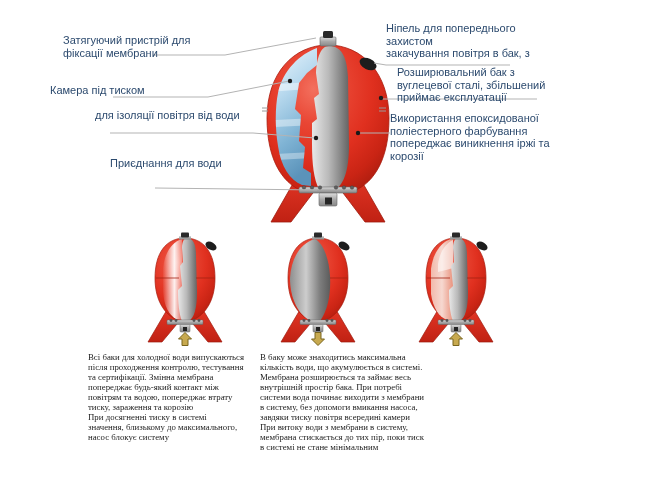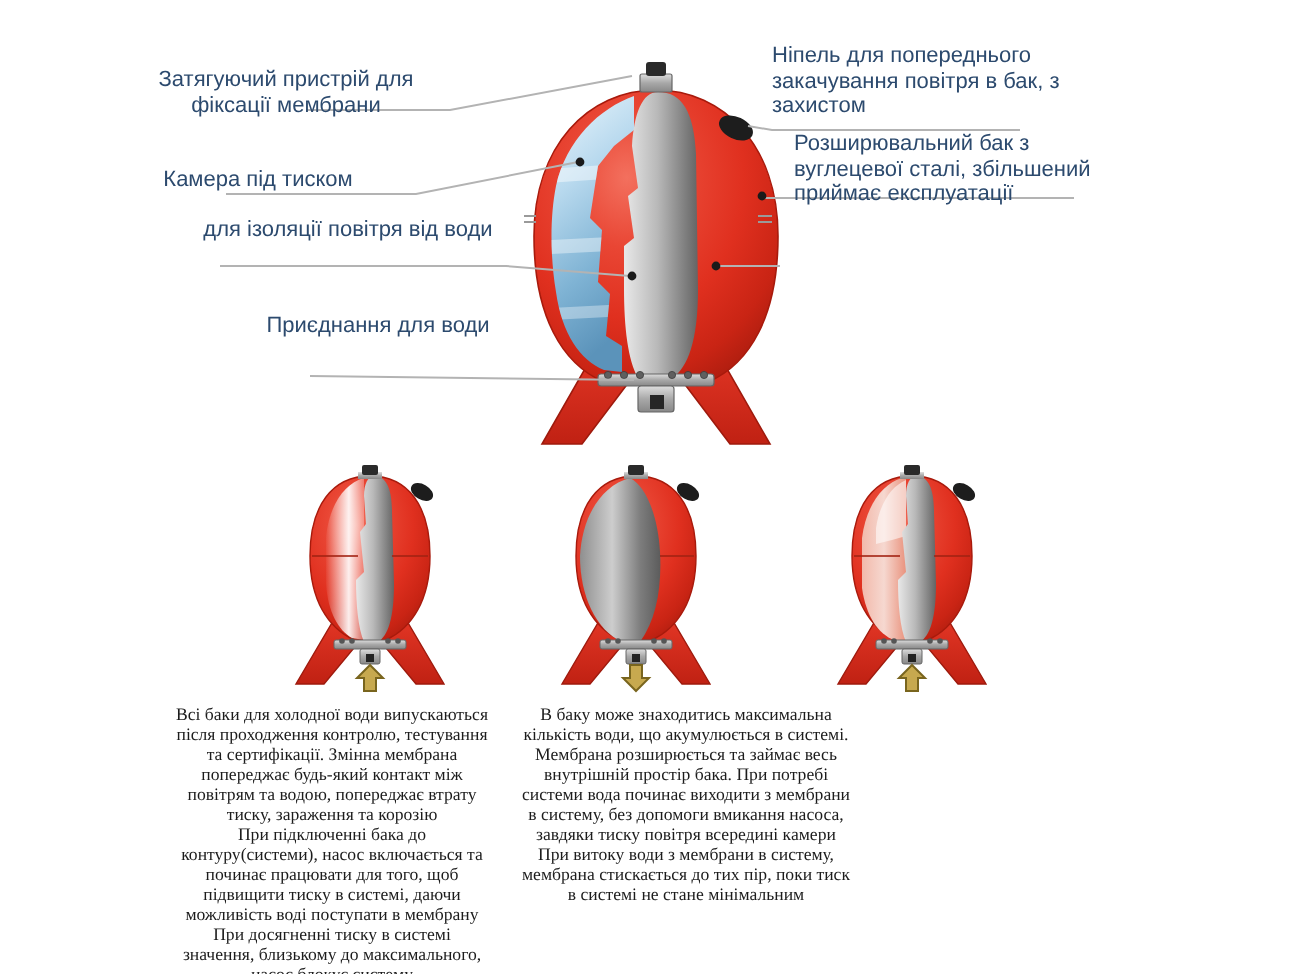--- a/index.html
+++ b/index.html
@@ -2,25 +2,25 @@
 <html><head>
 <meta charset="utf-8">
 <style>
   html,body{margin:0;padding:0;background:#ffffff;}
   .page{position:relative;width:650px;height:487px;background:#ffffff;overflow:hidden;
         font-family:"Liberation Sans",sans-serif;}
   svg{display:block;}
   .overlay{position:absolute;left:0;top:0;pointer-events:none;}
   .fig{position:absolute;}
   .lbl{position:absolute;color:#2c4a6e;font-size:11px;line-height:12.5px;}
-  .lbl.left{text-align:center;}
+  .lbl.left{text-align:left;}
   .lbl.right{text-align:left;}
   .col{position:absolute;top:352px;font-family:"Liberation Serif",serif;
        font-size:8.8px;line-height:10px;color:#1c1c1c;}
-  .col p{margin:0;padding:0;text-align:center;}
+  .col p{margin:0;padding:0;}
 </style>
 </head>
 <body>
 
 <div class="page">
 
   <svg class="fig" style="left:255px;top:25px" width="150" height="200" viewBox="0 0 150 200">
     <defs>
       <radialGradient id="redBody" cx="38%" cy="30%" r="80%">
         <stop offset="0" stop-color="#f3705e"></stop>
@@ -136,27 +136,33 @@
   </div>
   <div class="lbl left" style="left:95px;top:109px;width:158px">
     <div>для ізоляції повітря від води</div>
   </div>
   <div class="lbl left" style="left:110px;top:157px;width:158px">
     <div>Приєднання для води</div>
   </div>
 
   <div class="lbl right" style="left:386px;top:22px;width:150px">
     <div>Ніпель для попереднього</div>
+    <div>захистом</div>
     <div>закачування повітря в бак, з</div>
-    <div>захистом</div>
   </div>
   <div class="lbl right" style="left:397px;top:66px;width:150px">
     <div>Розширювальний бак з</div>
     <div>вуглецевої сталі, збільшений</div>
     <div>приймає експлуатації</div>
+  </div>
+  <div class="lbl right" style="left:390px;top:112px;width:168px">
+    <div>Використання епоксидованої</div>
+    <div>поліестерного фарбування</div>
+    <div>попереджає виникнення іржі та</div>
+    <div>корозії</div>
   </div>
 
   <svg class="fig" style="left:130px;top:232px" width="110" height="118" viewBox="0 0 110 118">
     <polygon points="38,76 52,86 32,110 18,110" fill="url(#legGrad)" stroke="#9e1a0d" stroke-width="0.7"></polygon>
     <polygon points="72,76 58,86 78,110 92,110" fill="url(#legGrad)" stroke="#9e1a0d" stroke-width="0.7"></polygon>
     <path d="M55,6 C74,6 85,21 85,46 C85,68 76,82 63,88 L47,88 C34,82 25,68 25,46 C25,21 36,6 55,6 Z" fill="url(#redBody)" stroke="#a81a0c" stroke-width="0.7"></path>
     <path d="M52,7 C42,10 35,20 33,36 L33,60 C34,74 39,83 46,87 L52,88 Z" fill="url(#shineGrad)"></path>
     <path d="M57,6 C63,6 66,12 66,24 L67,60 C67,77 64,86 59,89 L52,89 C49,82 48,70 48,58 L52,54 L50,34 L53,30 L52,16 C52,10 54,6 57,6 Z" fill="url(#grayGrad)"></path>
     <line x1="26" y1="46" x2="49" y2="46" stroke="#a32313" stroke-width="1" opacity="0.8"></line>
     <line x1="66" y1="46" x2="84" y2="46" stroke="#a32313" stroke-width="1" opacity="0.8"></line>
@@ -215,21 +221,20 @@
       <circle cx="64" cy="88.5" r="1.4"></circle>
         <circle cx="69" cy="88.5" r="1.4"></circle>
     </g>
     <rect x="50" y="92.5" width="10" height="7.5" rx="1" fill="url(#metalGrad)" stroke="#666" stroke-width="0.5"></rect>
     <rect x="53" y="95" width="4" height="4" fill="#222"></rect>
     <polygon points="55,100.5 61.5,107 58,107 58,113.5 52,113.5 52,107 48.5,107" fill="#c7a94f" stroke="#79651e" stroke-width="1"></polygon>
   </svg>
 
   <div class="col" style="left:88px;width:156px">
     <p>Всі баки для холодної води випускаються після проходження контролю, тестування та сертифікації. Змінна мембрана попереджає будь-який контакт між повітрям та водою, попереджає втрату тиску, зараження та корозію</p>
-    <p>При підключенні бака до контуру(системи), насос включається та починає працювати для того, щоб підвищити тиску в системі, даючи можливість воді поступати в мембрану</p>
     <p>При досягненні тиску в системі значення, близькому до максимального, насос блокує систему</p>
   </div>
   <div class="col" style="left:260px;width:166px">
     <p>В баку може знаходитись максимальна кількість води, що акумулюється в системі. Мембрана розширюється та займає весь внутрішній простір бака. При потребі системи вода починає виходити з мембрани в систему, без допомоги вмикання насоса, завдяки тиску повітря всередині камери</p>
     <p>При витоку води з мембрани в систему, мембрана стискається до тих пір, поки тиск в системі не стане мінімальним</p>
   </div>
   <div class="col" style="left:428px;width:216px">
   </div>
 
 </div>

